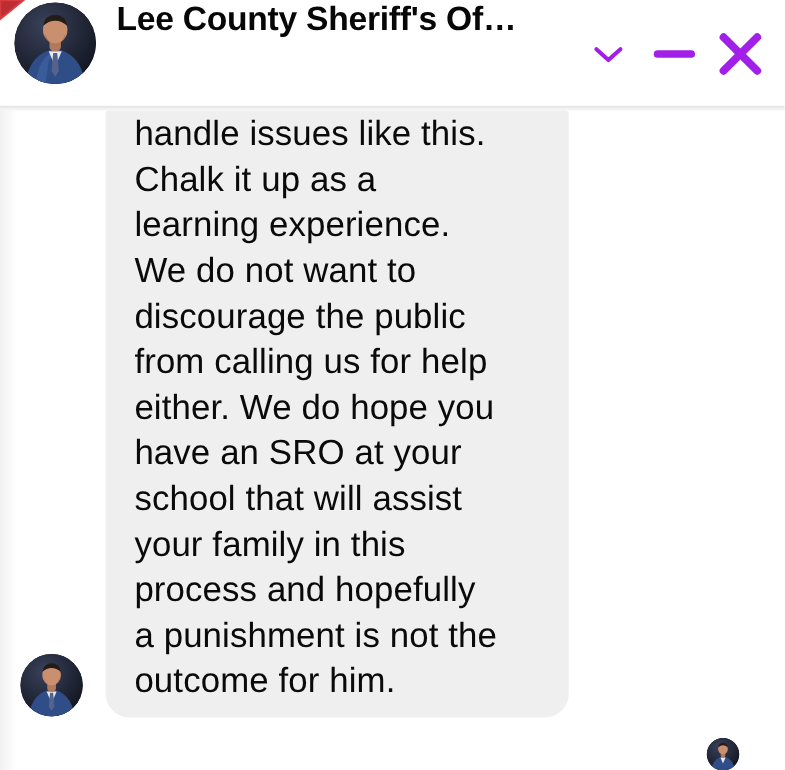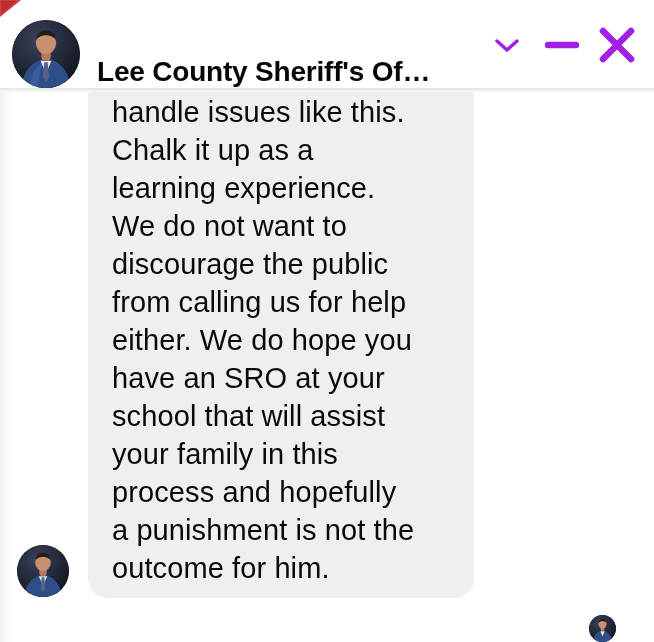--- a/index.html
+++ b/index.html
@@ -23,21 +23,21 @@
     content: ""; position: absolute; left: 1px; top: -16px;
     width: 0; height: 0;
     border-top: 13px solid #9c1f27;
     border-right: 16px solid transparent;
     opacity: .45;
   }
 
   
   header.chat-header {
     position: absolute; left: 0; top: 0; right: 0; height: 88px;
-    background: #fff; display: flex; align-items: flex-end;
+    background: #fff; display: flex; align-items: flex-start;
     padding-left: 12px; z-index: 4;
   }
   .avatar { border-radius: 50%; overflow: hidden; flex: 0 0 auto; background: #10131c; }
   .avatar svg { display: block; width: 100%; height: 100%; }
   .avatar-lg { width: 68px; height: 68px; margin-top: 2px; }
   .chat-title {
     font-size: 28px; font-weight: 700; color: #070707;
     margin-left: 17px; letter-spacing: -0.2px; white-space: nowrap;
   }
   .icon-btn {

